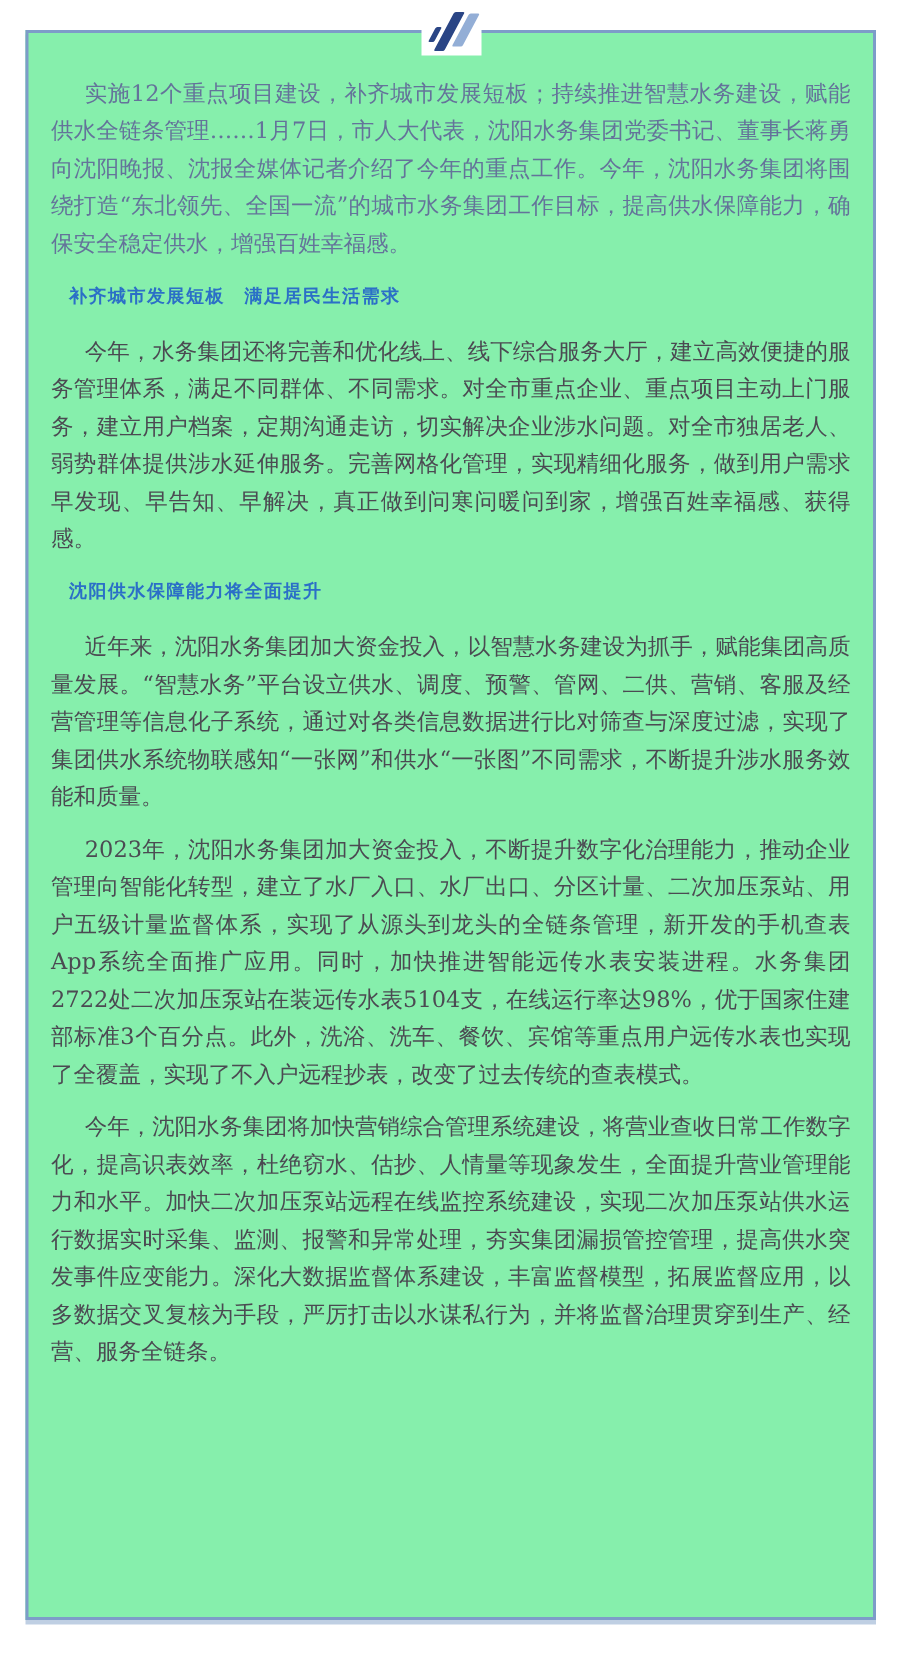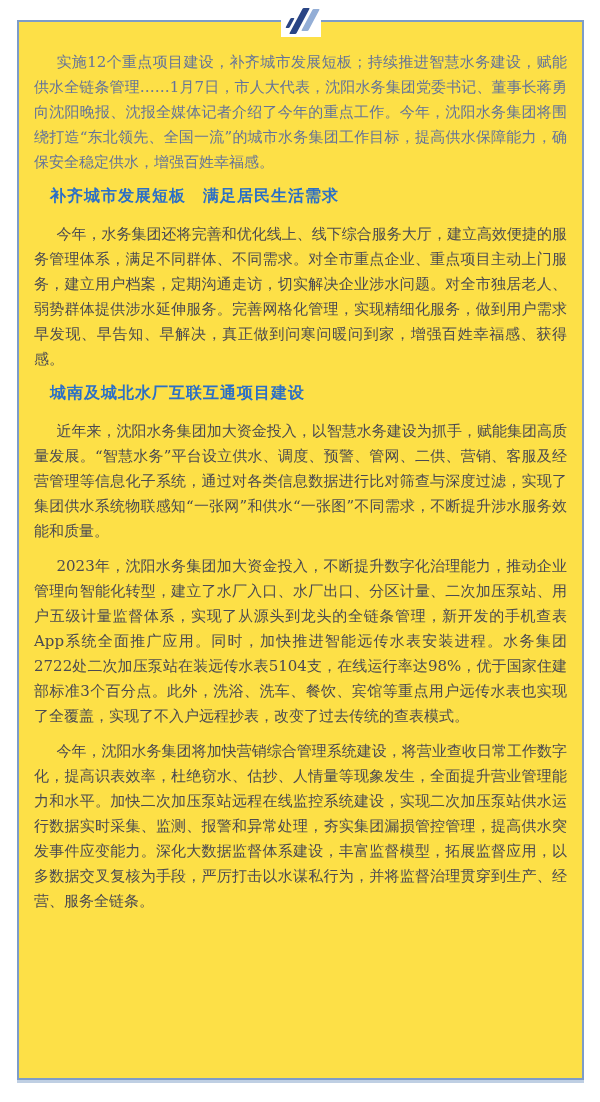--- a/index.html
+++ b/index.html
@@ -16,21 +16,21 @@
   }
   .frame {
     position: absolute;
     left: 17px;
     top: 20px;
     width: 567px;
     height: 1060px;
     box-sizing: border-box;
     border: 2px solid #7d9cc8;
     box-shadow: 0 3px 0 #bfcfe3;
-    background: #fde047;
+    background: #86efac;
   }
   .logo {
     position: absolute;
     top: -17px;
     left: 50%;
     transform: translateX(-50%);
     background: #ffffff;
     padding: 0 7px;
     height: 32px;
     display: flex;
@@ -57,27 +57,26 @@
     line-height: 25px;
     text-align: justify;
     text-indent: 1.5em;
     color: #4b4a52;
   }
   .content p.lede {
     color: #64739a;
   }
   .content h2 {
     margin: 8px 0 12px 0;
-    font-size: 16px;
+    font-size: 12px;
     line-height: 25px;
     font-weight: bold;
     color: #2b6fc7;
     text-indent: 1em;
     letter-spacing: 1px;
-    font-family: Liberation Mono, monospace;
   }
 </style>
 </head>
 <body>
 
 <div class="frame">
 
   <div class="logo">
     <span class="bar tick"></span>
     <span class="bar big"></span>
@@ -86,21 +85,21 @@
 
   <div class="content">
 
     <p class="lede">实施12个重点项目建设，补齐城市发展短板；持续推进智慧水务建设，赋能供水全链条管理……1月7日，市人大代表，沈阳水务集团党委书记、董事长蒋勇向沈阳晚报、沈报全媒体记者介绍了今年的重点工作。今年，沈阳水务集团将围绕打造“东北领先、全国一流”的城市水务集团工作目标，提高供水保障能力，确保安全稳定供水，增强百姓幸福感。</p>
 
     <h2>补齐城市发展短板　满足居民生活需求</h2>
 
 
     <p>今年，水务集团还将完善和优化线上、线下综合服务大厅，建立高效便捷的服务管理体系，满足不同群体、不同需求。对全市重点企业、重点项目主动上门服务，建立用户档案，定期沟通走访，切实解决企业涉水问题。对全市独居老人、弱势群体提供涉水延伸服务。完善网格化管理，实现精细化服务，做到用户需求早发现、早告知、早解决，真正做到问寒问暖问到家，增强百姓幸福感、获得感。</p>
 
-    <h2>城南及城北水厂互联互通项目建设</h2>
+    <h2>沈阳供水保障能力将全面提升</h2>
 
     <p>近年来，沈阳水务集团加大资金投入，以智慧水务建设为抓手，赋能集团高质量发展。“智慧水务”平台设立供水、调度、预警、管网、二供、营销、客服及经营管理等信息化子系统，通过对各类信息数据进行比对筛查与深度过滤，实现了集团供水系统物联感知“一张网”和供水“一张图”不同需求，不断提升涉水服务效能和质量。</p>
 
     <p>2023年，沈阳水务集团加大资金投入，不断提升数字化治理能力，推动企业管理向智能化转型，建立了水厂入口、水厂出口、分区计量、二次加压泵站、用户五级计量监督体系，实现了从源头到龙头的全链条管理，新开发的手机查表App系统全面推广应用。同时，加快推进智能远传水表安装进程。水务集团2722处二次加压泵站在装远传水表5104支，在线运行率达98%，优于国家住建部标准3个百分点。此外，洗浴、洗车、餐饮、宾馆等重点用户远传水表也实现了全覆盖，实现了不入户远程抄表，改变了过去传统的查表模式。</p>
 
     <p>今年，沈阳水务集团将加快营销综合管理系统建设，将营业查收日常工作数字化，提高识表效率，杜绝窃水、估抄、人情量等现象发生，全面提升营业管理能力和水平。加快二次加压泵站远程在线监控系统建设，实现二次加压泵站供水运行数据实时采集、监测、报警和异常处理，夯实集团漏损管控管理，提高供水突发事件应变能力。深化大数据监督体系建设，丰富监督模型，拓展监督应用，以多数据交叉复核为手段，严厉打击以水谋私行为，并将监督治理贯穿到生产、经营、服务全链条。</p>
 
   </div>
 </div>
 

